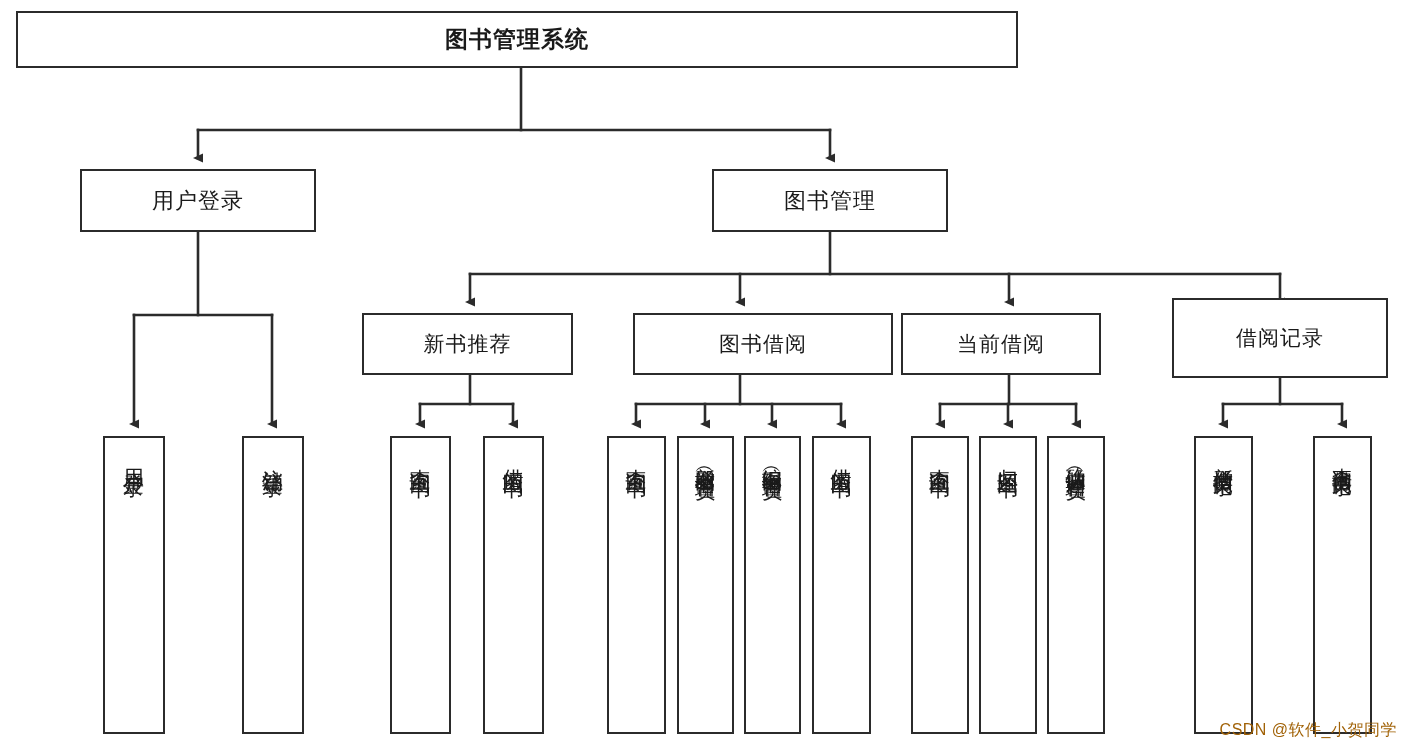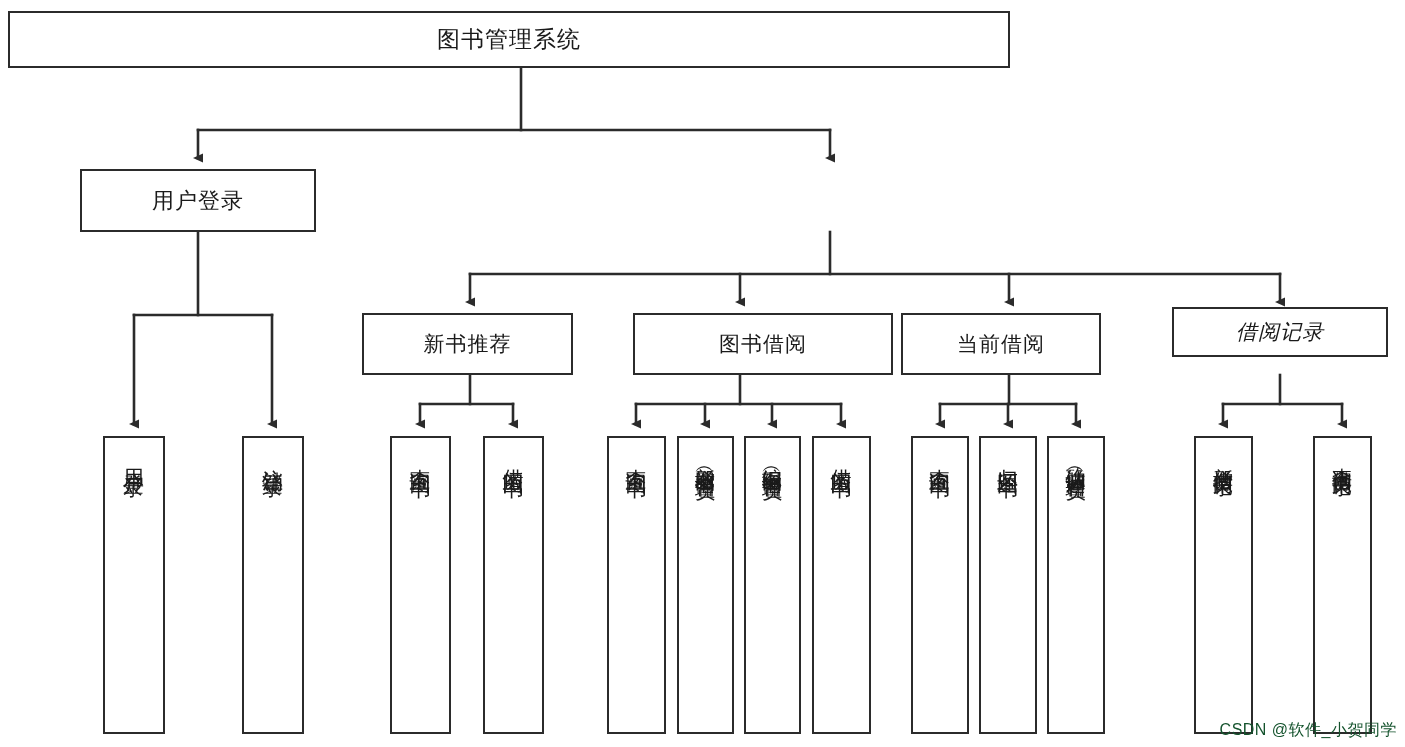--- a/index.html
+++ b/index.html
@@ -44,21 +44,21 @@
     line-height:1;
     white-space:pre;
   }
   .node-leaf.leaf-tall .node-label{font-size:20px;letter-spacing:2px;}
 
   .watermark{
     position:absolute;
     right:8px;
     bottom:6px;
     font-size:16px;
-    color:#14532d;
+    color:#a16207;
     letter-spacing:0.5px;
     user-select:none;
     white-space:nowrap;
   }
 </style>
 </head>
 <body>
 
 <div id="diagram-root">
 
@@ -105,38 +105,41 @@
       <path d="M1008,404 L1008,424" marker-end="url(#arrow)"></path>
       <path d="M1076,404 L1076,424" marker-end="url(#arrow)"></path>
 
       <path d="M1280,375 L1280,404"></path>
       <path d="M1223,404 L1342,404"></path>
       <path d="M1223,404 L1223,424" marker-end="url(#arrow)"></path>
       <path d="M1342,404 L1342,424" marker-end="url(#arrow)"></path>
     </g>
   </svg>
 
-  <div class="node-box node-root" style="left:8px;top:11px;width:1002px;height:57px;">
+  <div class="node-box node-root" style="left:16px;top:11px;width:1002px;height:57px;font-weight:bold;">
     <span class="node-label">图书管理系统</span>
   </div>
 
   <div class="node-box node-l2" style="left:80px;top:169px;width:236px;height:63px;">
     <span class="node-label">用户登录</span>
+  </div>
+  <div class="node-box node-l2" style="left:712px;top:169px;width:236px;height:63px;">
+    <span class="node-label">图书管理</span>
   </div>
 
   <div class="node-box node-l3" style="left:362px;top:313px;width:211px;height:62px;">
     <span class="node-label">新书推荐</span>
   </div>
   <div class="node-box node-l3" style="left:633px;top:313px;width:260px;height:62px;">
     <span class="node-label">图书借阅</span>
   </div>
   <div class="node-box node-l3" style="left:901px;top:313px;width:200px;height:62px;">
     <span class="node-label">当前借阅</span>
   </div>
-  <div class="node-box node-l3" style="left:1172px;top:307px;width:216px;height:50px;font-style:italic;">
+  <div class="node-box node-l3" style="left:1172px;top:298px;width:216px;height:80px;">
     <span class="node-label">借阅记录</span>
   </div>
 
   <div class="node-box node-leaf" style="left:103px;top:436px;width:62px;height:298px;">
     <span class="node-label">用户登录</span>
   </div>
   <div class="node-box node-leaf" style="left:242px;top:436px;width:62px;height:298px;">
     <span class="node-label">注销登录</span>
   </div>
 

